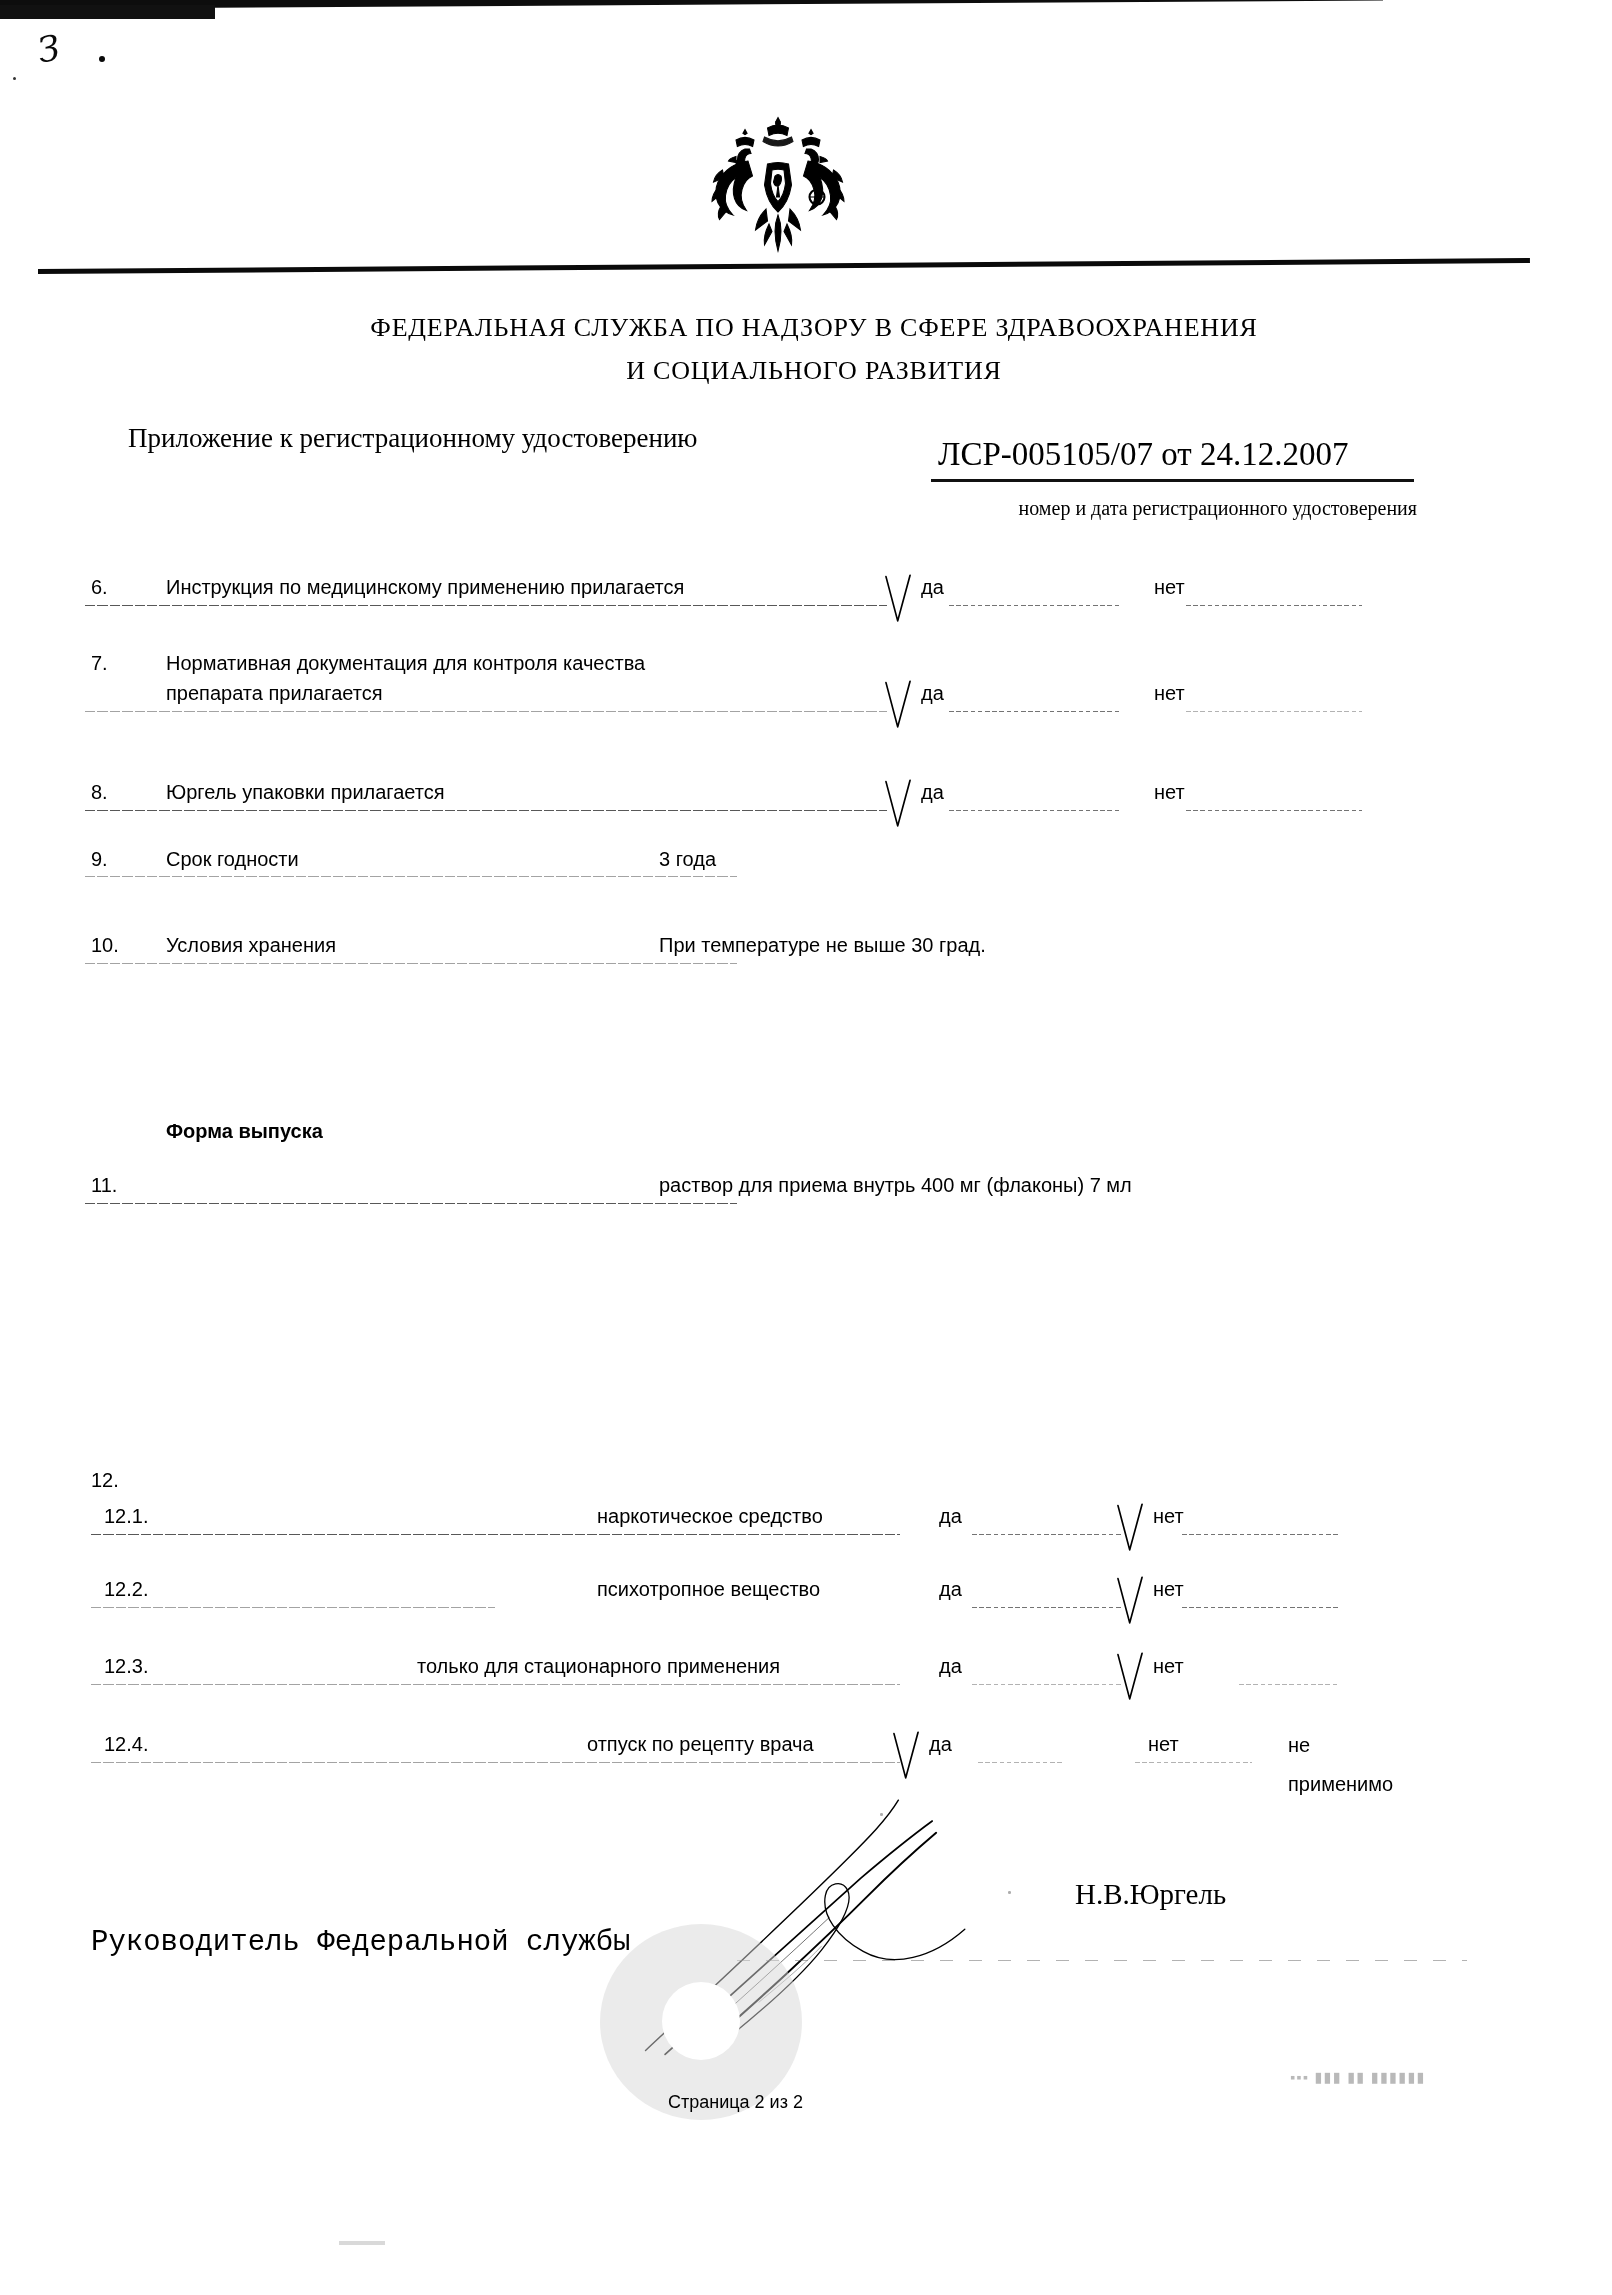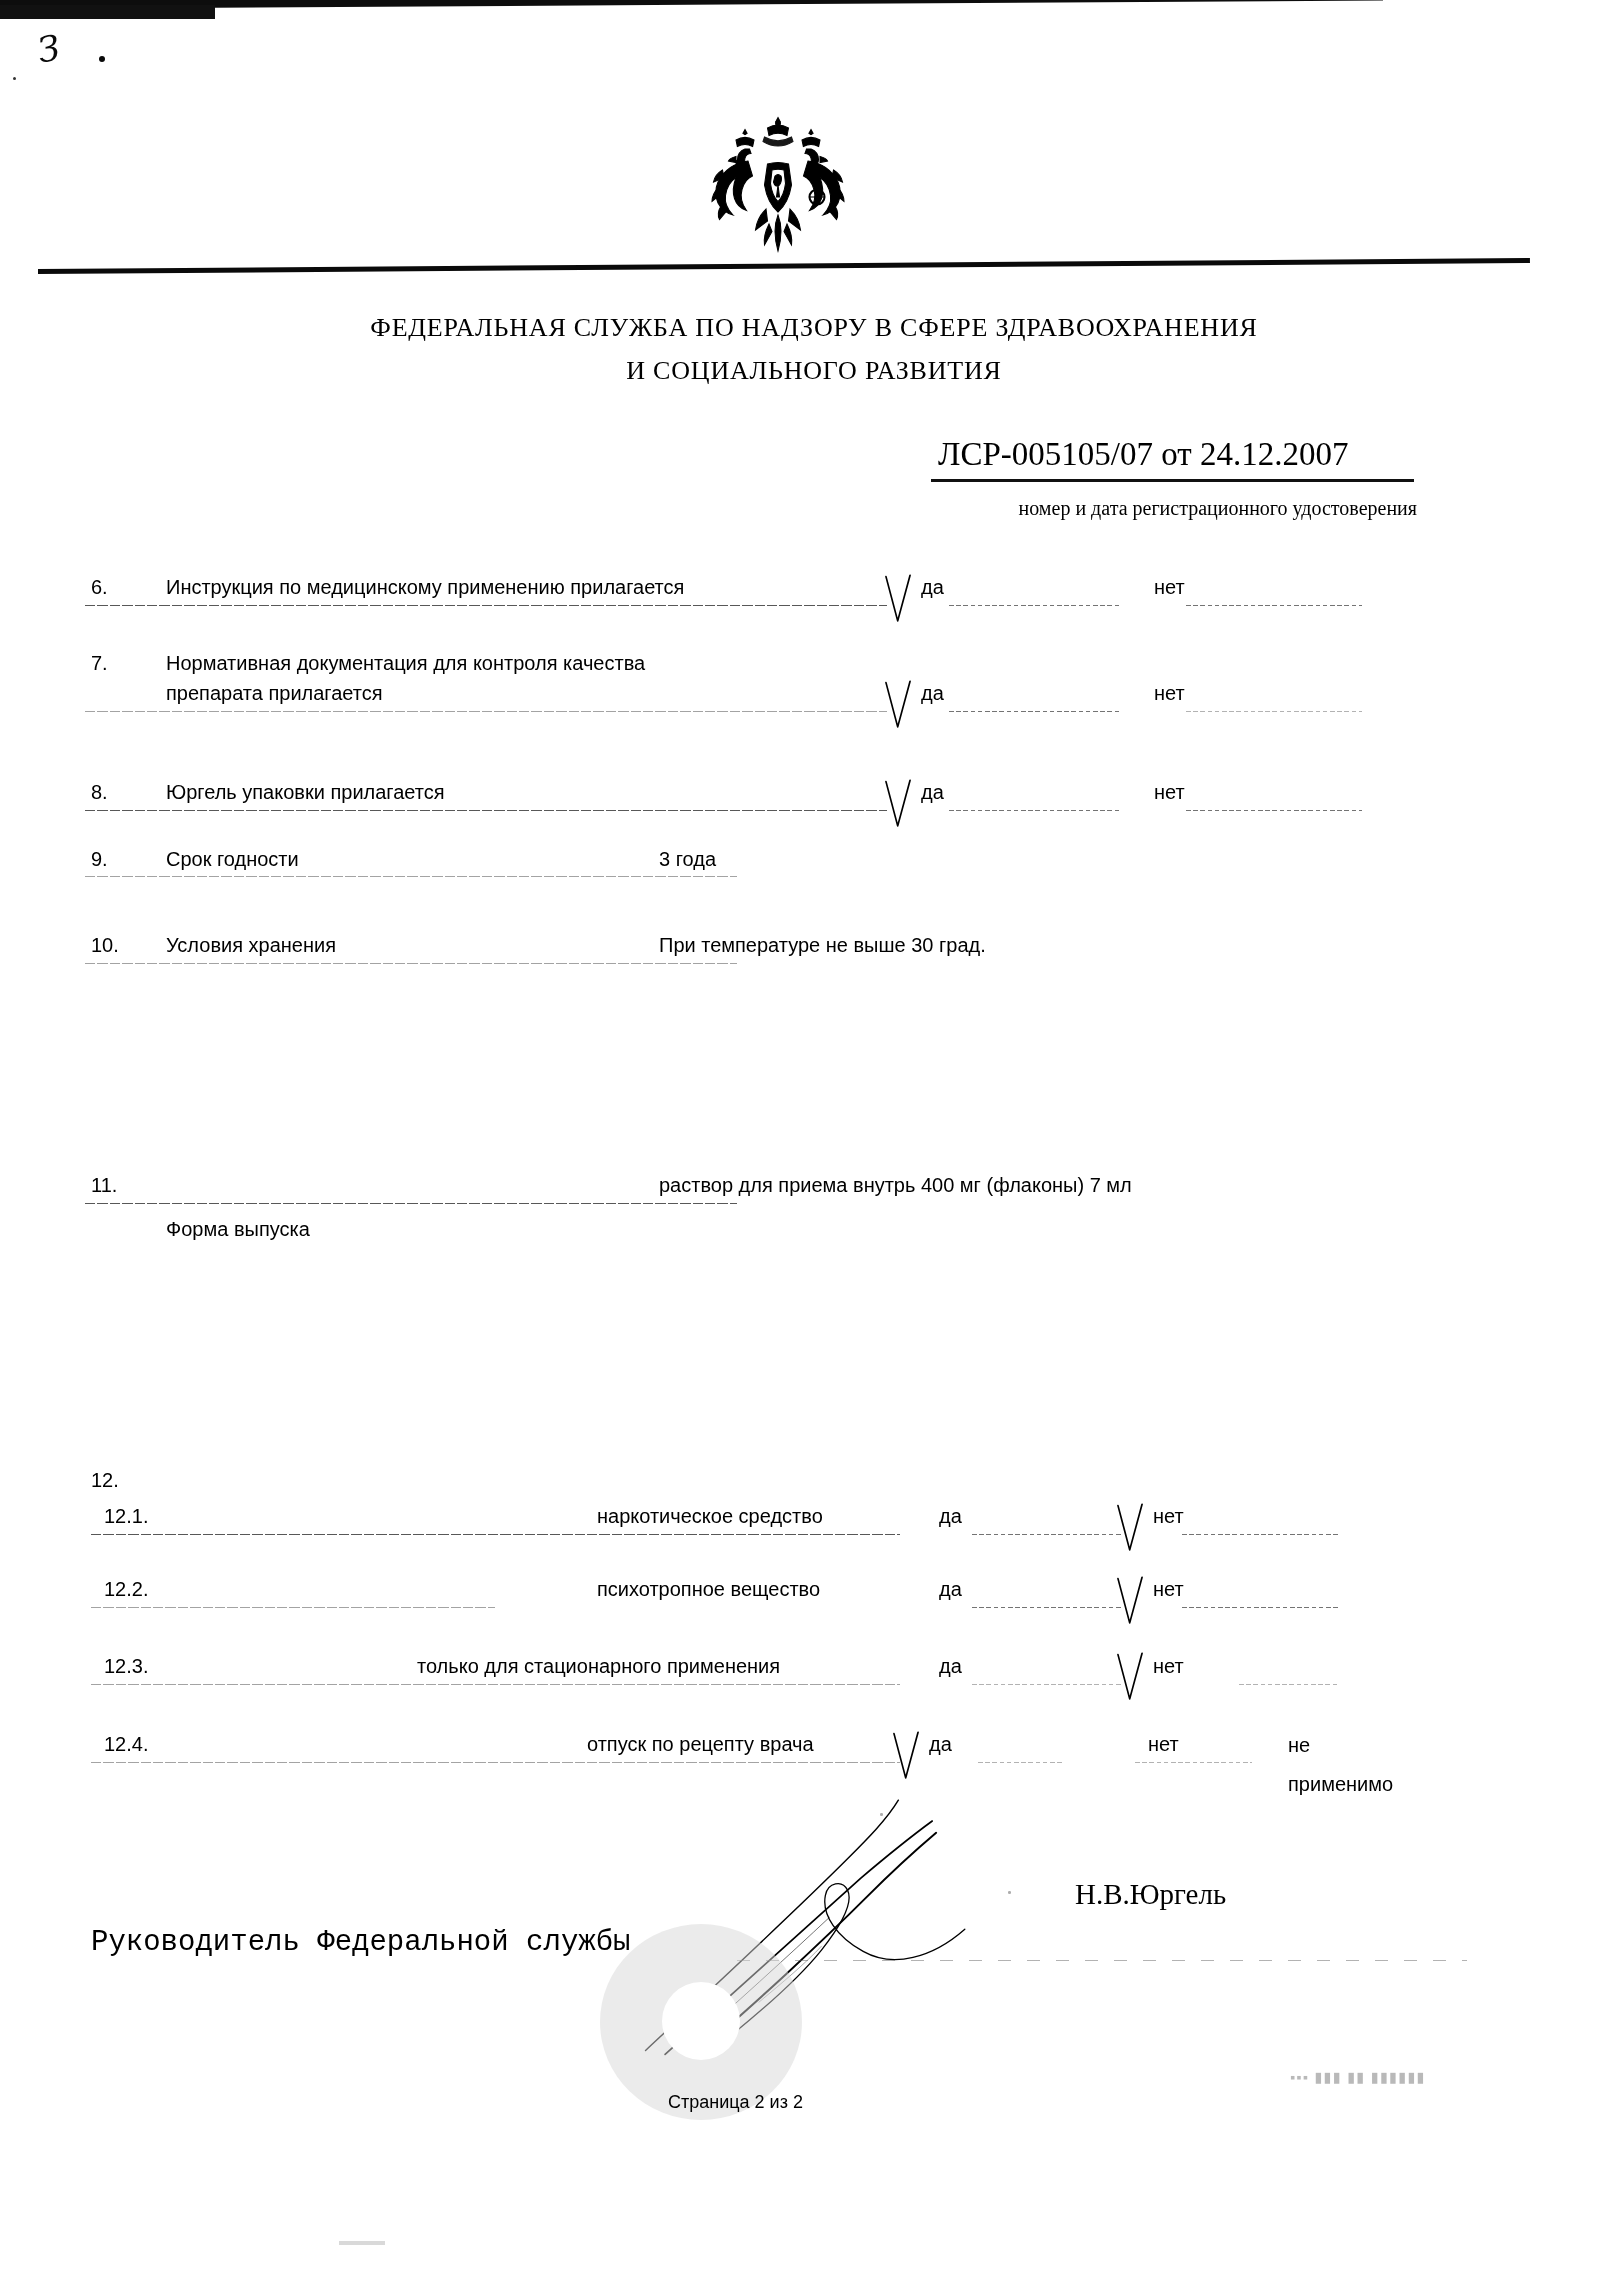--- a/index.html
+++ b/index.html
@@ -329,20 +329,21 @@
         <path d="M56 76 q4 8 3 14 l-5-9z"></path>
       </g>
     </svg>
   </div>
 
   <div class="header-rule"></div>
 
   <div class="agency-line agency-line1">ФЕДЕРАЛЬНАЯ СЛУЖБА ПО НАДЗОРУ В СФЕРЕ ЗДРАВООХРАНЕНИЯ</div>
   <div class="agency-line agency-line2">И СОЦИАЛЬНОГО РАЗВИТИЯ</div>
 
+  <div class="appendix-line">Приложение к регистрационному удостоверению</div>
 
   <div class="reg-number">ЛСР-005105/07 от 24.12.2007</div>
   <div class="reg-number-rule"></div>
   <div class="reg-caption">номер и дата регистрационного удостоверения</div>
 
 
   <div class="num" style="left:91px; top:576px;">6.</div>
   <div class="label" style="left:166px; top:576px;">Инструкция по медицинскому применению прилагается</div>
   <div class="guide solidish" style="left:85px; top:605px; width:802px;"></div>
   <div class="tick" style="left:884px; top:574px;">
@@ -386,21 +387,21 @@
   <div class="label" style="left:166px; top:848px;">Срок годности</div>
   <div class="value" style="left:659px; top:848px;">3 года</div>
   <div class="guide solidish faint" style="left:85px; top:876px; width:652px;"></div>
 
   <div class="num" style="left:91px; top:934px;">10.</div>
   <div class="label" style="left:166px; top:934px;">Условия хранения</div>
   <div class="value" style="left:659px; top:934px;">При температуре не выше 30 град.</div>
   <div class="guide solidish faint" style="left:85px; top:963px; width:652px;"></div>
 
   <div class="num" style="left:91px; top:1174px;">11.</div>
-  <div class="label" style="left:166px; top:1218px;">Форма выпуска</div>
+  <div class="label" style="left:166px; top:1120px;font-weight:bold;">Форма выпуска</div>
   <div class="value" style="left:659px; top:1174px;">раствор для приема внутрь 400 мг (флаконы) 7 мл</div>
   <div class="guide solidish" style="left:85px; top:1203px; width:652px;"></div>
 
   <div class="num" style="left:91px; top:1469px;">12.</div>
 
   <div class="num" style="left:104px; top:1505px;">12.1.</div>
   <div class="label" style="left:597px; top:1505px;">наркотическое средство</div>
   <div class="guide solidish" style="left:91px; top:1534px; width:809px;"></div>
   <div class="opt" style="left:939px; top:1505px;">да</div>
   <div class="guide" style="left:972px; top:1534px; width:150px;"></div>

